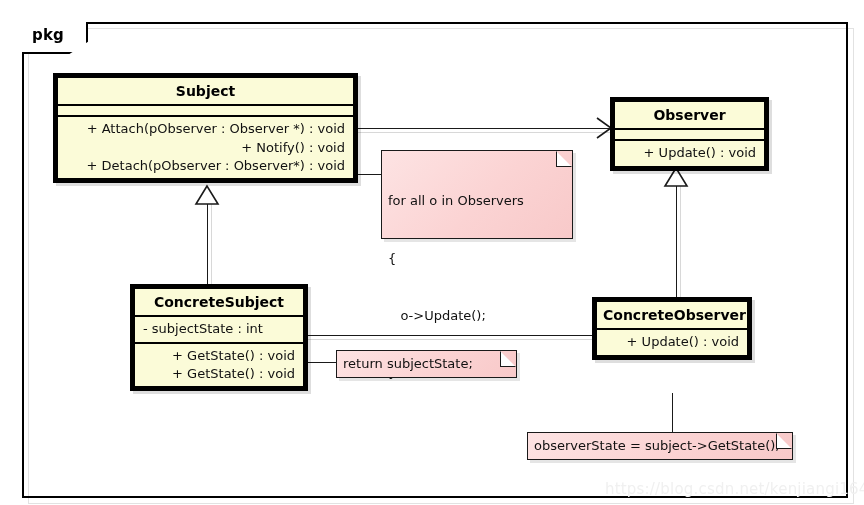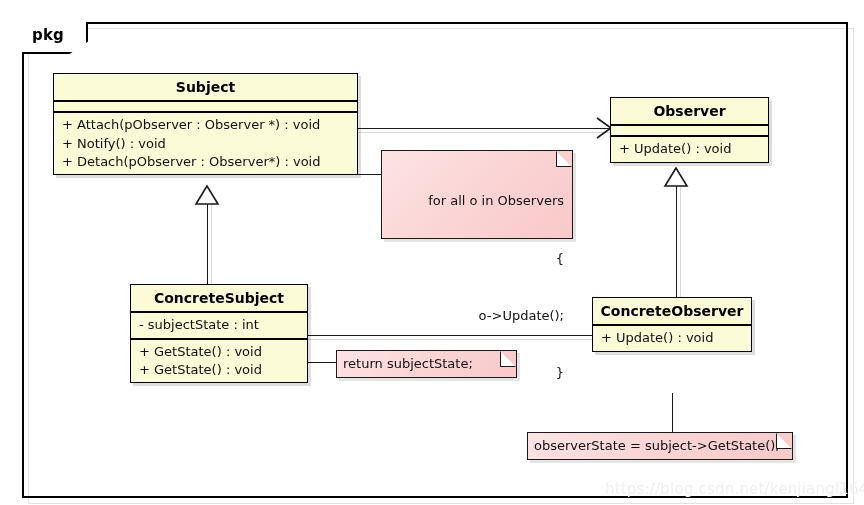--- a/index.html
+++ b/index.html
@@ -58,21 +58,21 @@
     top: 18px;
     font-size: 15px;
     font-weight: bold;
     color: #000000;
     letter-spacing: 0.2px;
   }
 
   
   .uml-class {
     position: absolute;
-    border: 1px solid #000000;
+    border: 5px solid #000000;
     background: #8b5cf6;
     box-sizing: border-box;
     box-shadow: 3px 3px 0 rgba(0,0,0,0.13);
     z-index: 5;
   }
   .uml-title {
     text-align: center;
     font-weight: bold;
     font-size: 14px;
     color: #000000;
@@ -81,20 +81,21 @@
     background: #fbfbd8;
     line-height: 1.15;
   }
   .uml-compartment {
     border-bottom: 2px solid #000000;
     padding: 3px 8px 3px 8px;
     background: #fbfbd8;
   }
   .uml-compartment:last-child {
     border-bottom: none;
+    text-align: right;
   }
   .uml-compartment.empty {
     height: 9px;
     padding: 0;
   }
   .uml-member {
     font-size: 13px;
     color: #111111;
     line-height: 1.42;
     white-space: nowrap;
@@ -125,21 +126,20 @@
     font-size: 13px;
     color: #111111;
     line-height: 1.48;
     white-space: pre;
   }
   .uml-note .note-line {
     font-size: 13px;
     color: #111111;
     line-height: 1.45;
     white-space: pre;
-    text-align: right;
   }
 
   
   .conn {
     position: absolute;
     background: #1a1a1a;
     z-index: 3;
   }
   .conn-h { height: 1px; }
   .conn-v { width: 1px; }

